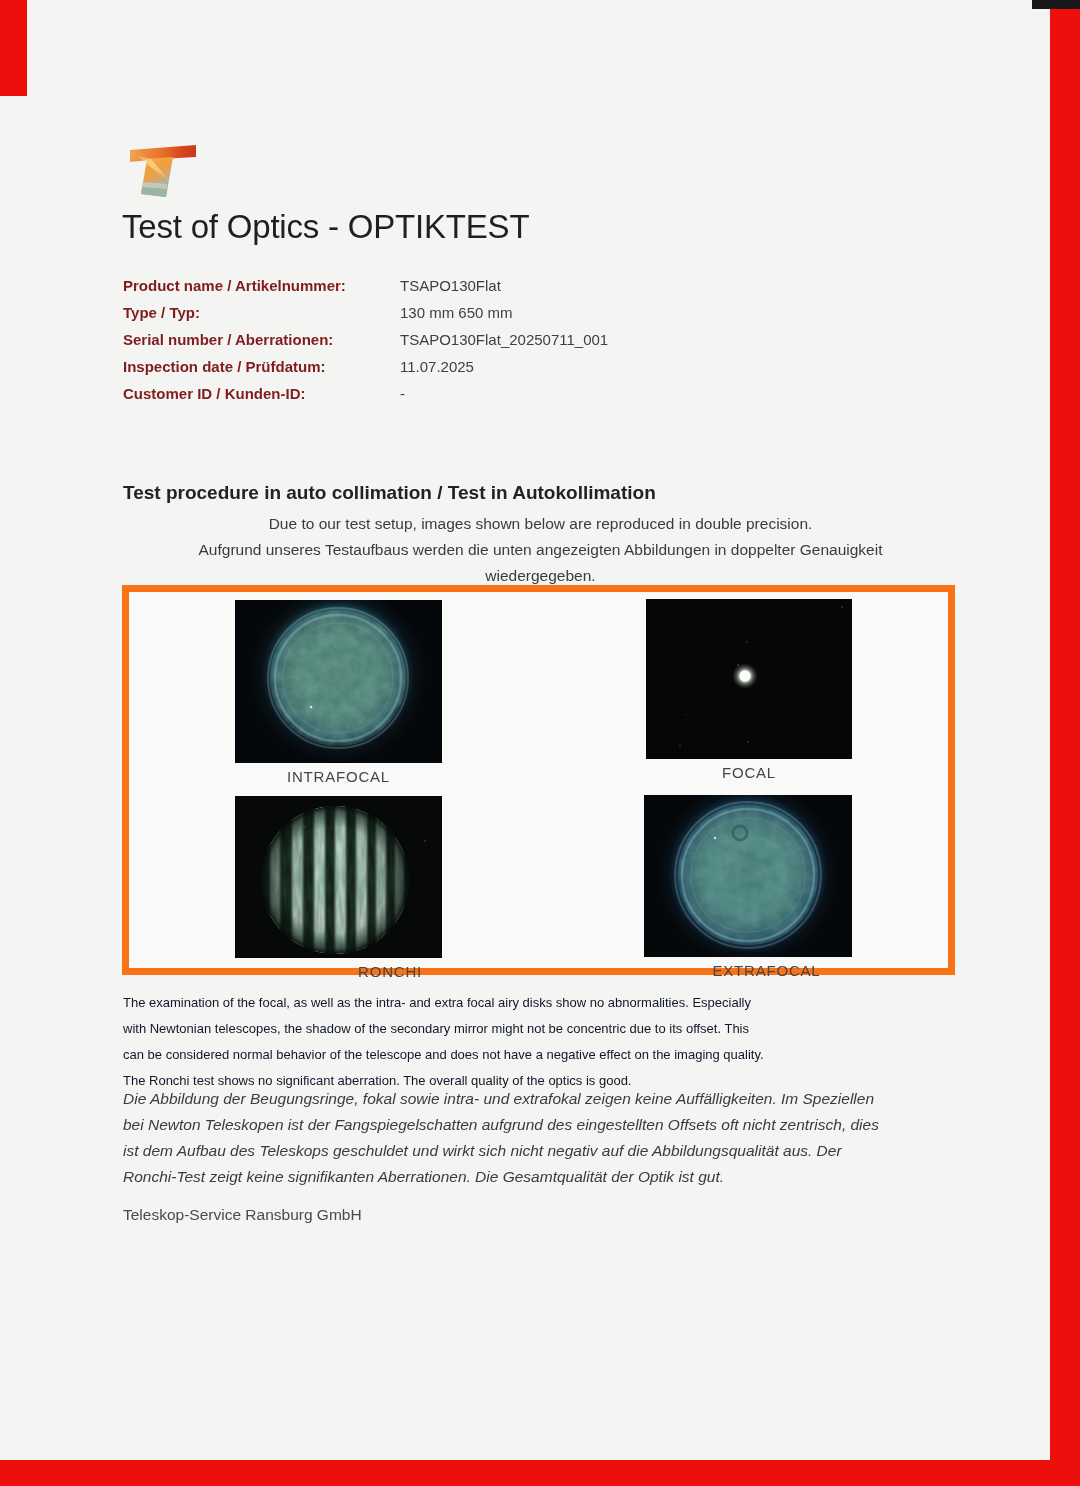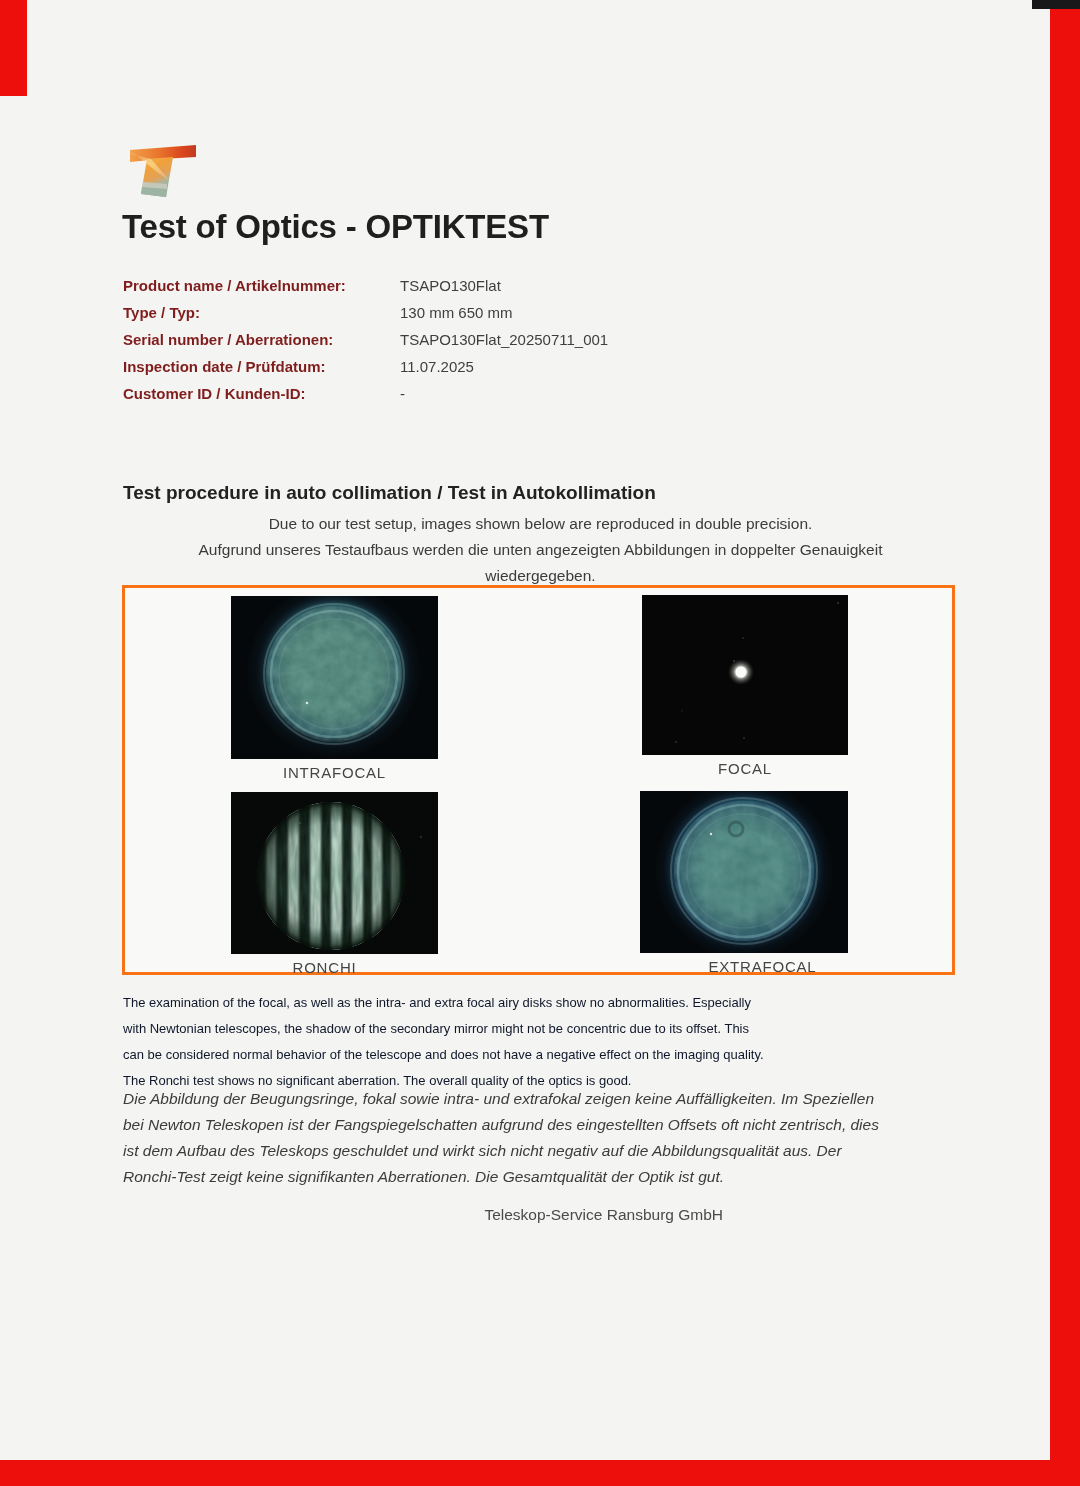--- a/index.html
+++ b/index.html
@@ -13,21 +13,21 @@
   .edge{position:absolute;z-index:5;}
   .edge-left{left:0;top:0;width:27px;height:96px;}
   .edge-right{right:0;top:0;width:30px;height:1486px;}
   .edge-bottom{left:0;bottom:0;width:1080px;height:26px;}
   .edge-dark{position:absolute;z-index:6;right:0;top:0;width:48px;height:9px;}
 
   .logo{position:absolute;left:127px;top:142px;width:72px;height:60px;}
 
   .title{
     position:absolute;left:122px;top:208px;width:860px;
-    font-size:33px;font-weight:bold;color:#1f1f1f;letter-spacing:-0.2px;
+    font-size:33px;font-weight:normal;color:#1f1f1f;letter-spacing:-0.2px;
   }
 
   .ptable{
     position:absolute;left:123px;top:276px;width:835px;
     display:grid;grid-template-columns:277px 558px;
     row-gap:7px;font-size:15px;line-height:20px;
   }
   .ptable .lbl{font-weight:bold;color:#7f1d1d;padding-right:10px;}
   .ptable .val{color:#3f3f3f;}
 
@@ -35,43 +35,43 @@
     position:absolute;left:123px;top:482px;width:860px;
     font-size:19px;font-weight:bold;color:#222;
   }
   .intro{
     position:absolute;left:123px;top:511px;width:835px;
     font-size:15.5px;line-height:26px;color:#3b3b3b;text-align:center;
   }
 
   .imagebox{
     position:absolute;left:122px;top:585px;width:833px;height:390px;
-    border:3px solid #f97316;background:#f9f9f7;box-sizing:border-box;
+    border:7px solid #f97316;background:#f9f9f7;box-sizing:border-box;
   }
   .fig{position:absolute;margin:0;text-align:center;}
   .fig svg{display:block;background:#000;}
   .fig figcaption{
     margin-top:5px;font-size:15px;color:#454545;letter-spacing:0.8px;
   }
   .fig-intrafocal{left:106px;top:8px;width:207px;}
   .fig-focal{left:517px;top:7px;width:206px;}
-  .fig-ronchi{left:106px;top:204px;width:187px;}
+  .fig-ronchi{left:106px;top:204px;width:187px;text-align:right;}
   .fig-extrafocal{left:515px;top:203px;width:245px;}
 
   .body-en{
     position:absolute;left:123px;top:990px;width:832px;
     font-size:13px;line-height:26px;color:#0f172a;
   }
   .body-de{
     position:absolute;left:123px;top:1086px;width:832px;
     font-size:15.5px;line-height:26px;color:#3b3b3b;font-style:italic;
   }
   .footer{
     position:absolute;left:123px;top:1206px;width:600px;
-    font-size:15.5px;color:#4a4a4a;text-align:right;
+    font-size:15.5px;color:#4a4a4a;
   }
 </style>
 </head>
 <body style="background: rgb(244, 244, 242);">
 
 <div class="edge edge-left" style="background: rgb(236, 15, 12);"></div>
 <div class="edge edge-right" style="background: rgb(236, 15, 12);"></div>
 <div class="edge edge-bottom" style="background: rgb(236, 15, 12);"></div>
 <div class="edge-dark" style="background: rgb(24, 24, 27);"></div>
 

